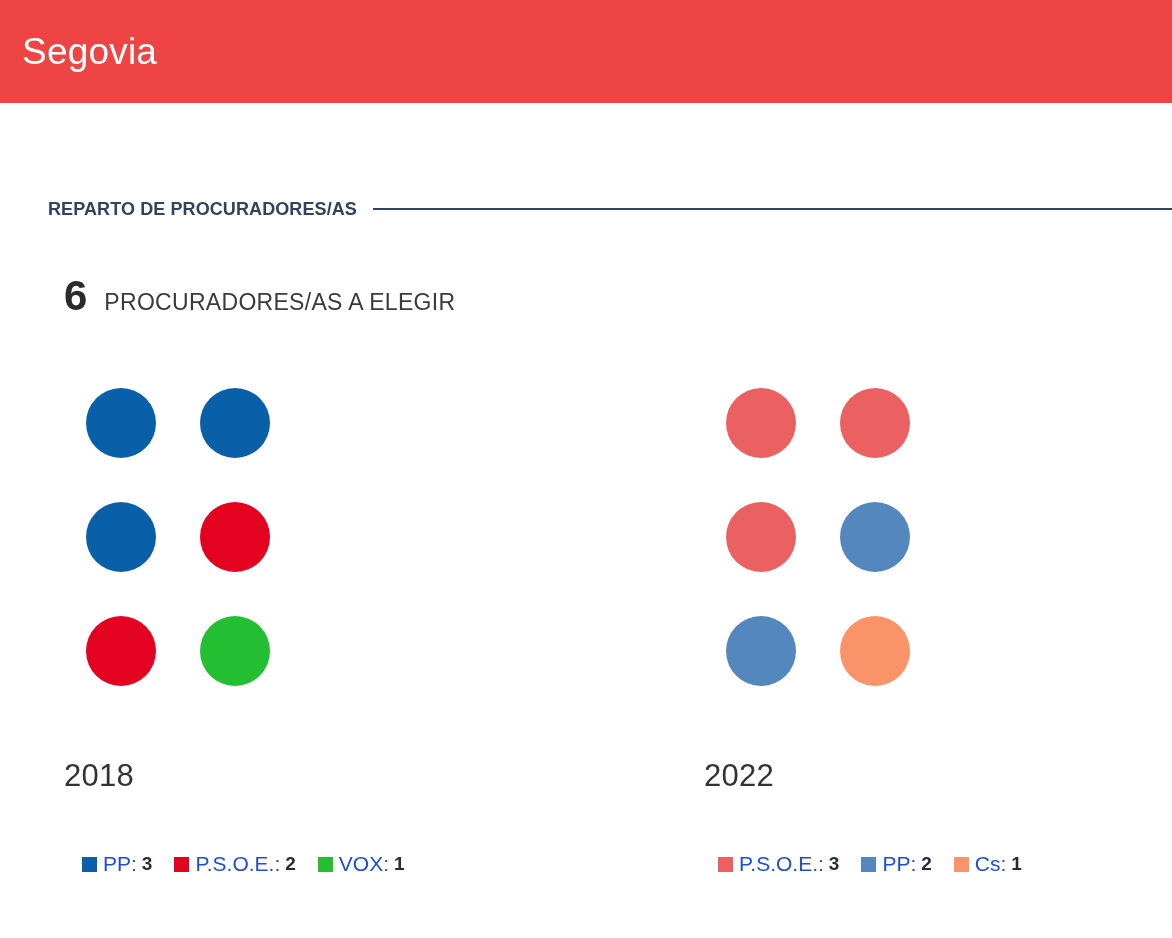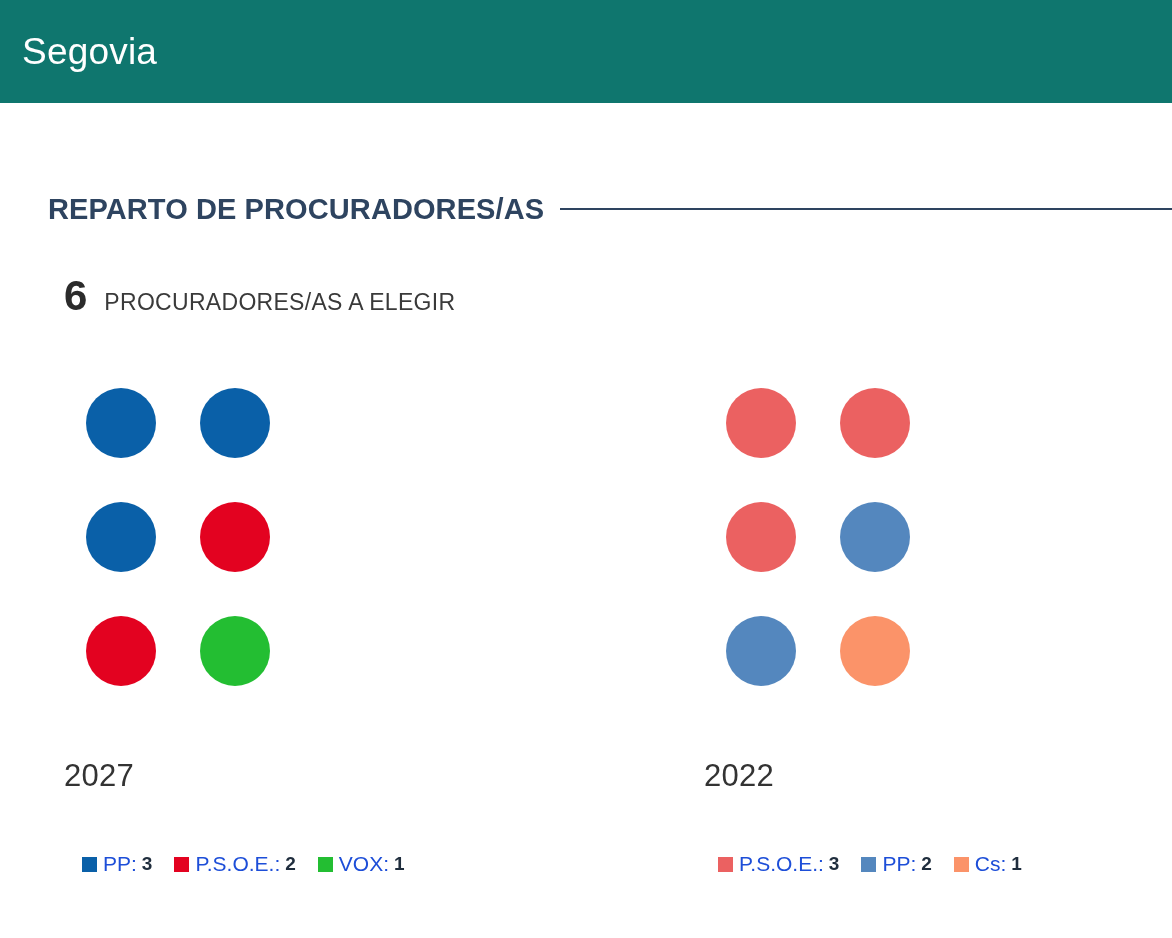--- a/index.html
+++ b/index.html
@@ -39,21 +39,21 @@
   .section-head {
     position: absolute;
     left: 48px;
     top: 192px;
     width: 1124px;
     height: 34px;
     display: flex;
     align-items: center;
   }
   .section-head-label {
-    font-size: 29px;
+    font-size: 18px;
     font-weight: bold;
     color: #2E4460;
     letter-spacing: 0.1px;
     white-space: nowrap;
   }
   .section-head-rule {
     flex: 1 1 auto;
     height: 2px;
     background: #2E4460;
     margin-left: 16px;
@@ -154,21 +154,21 @@
   .legend-value {
     font-size: 19px;
     color: #1f2d3d;
     font-weight: bold;
     margin-left: 5px;
   }
 </style>
 </head>
 <body>
 
-<div class="header-bar" style="background: #0f766e;">
+<div class="header-bar" style="background: #ef4444;">
   <div class="header-title" style="color: rgb(255, 255, 255);">Segovia</div>
 </div>
 
 <div class="section-head">
   <span class="section-head-label" style="color: rgb(46, 68, 96);">REPARTO DE PROCURADORES/AS</span>
   <span class="section-head-rule" style="background: rgb(46, 68, 96);"></span>
 </div>
 
 <div class="subtitle">
   <span class="subtitle-count">6</span>
@@ -180,21 +180,21 @@
   <div class="seat-group g-2022">
     <div class="seat-grid">
       <div class="seat-dot" style="background: rgb(10, 96, 168);"></div>
       <div class="seat-dot" style="background: rgb(10, 96, 168);"></div>
       <div class="seat-dot" style="background: rgb(10, 96, 168);"></div>
       <div class="seat-dot" style="background: rgb(227, 2, 32);"></div>
       <div class="seat-dot" style="background: rgb(227, 2, 32);"></div>
       <div class="seat-dot" style="background: rgb(35, 190, 50);"></div>
     </div>
   </div>
-  <div class="year-label y-2022">2027</div>
+  <div class="year-label y-2022">2018</div>
   <div class="legend l-2022">
     <div class="legend-item">
       <span class="legend-swatch" style="background: rgb(10, 96, 168);"></span>
       <span class="legend-name">PP:</span>
       <span class="legend-value">3</span>
     </div>
     <div class="legend-item">
       <span class="legend-swatch" style="background: rgb(227, 2, 32);"></span>
       <span class="legend-name">P.S.O.E.:</span>
       <span class="legend-value">2</span>

